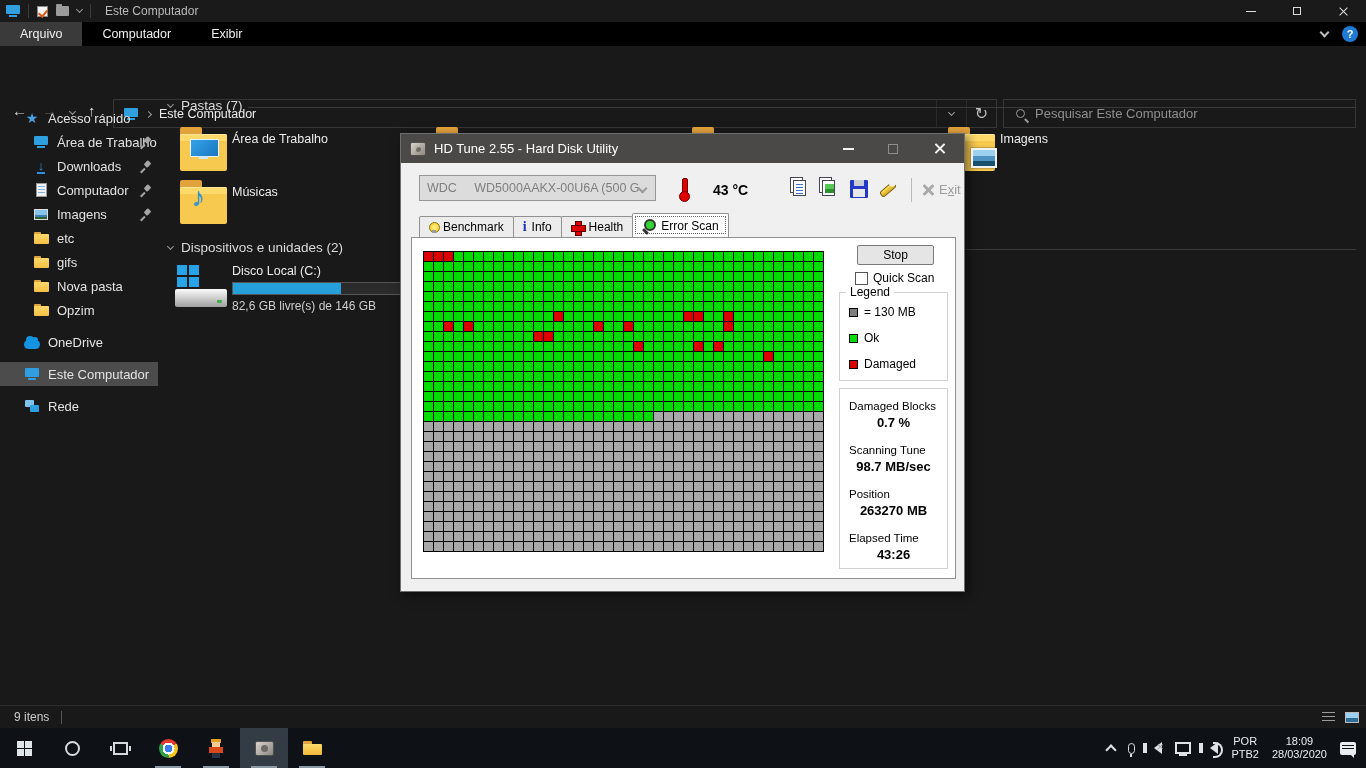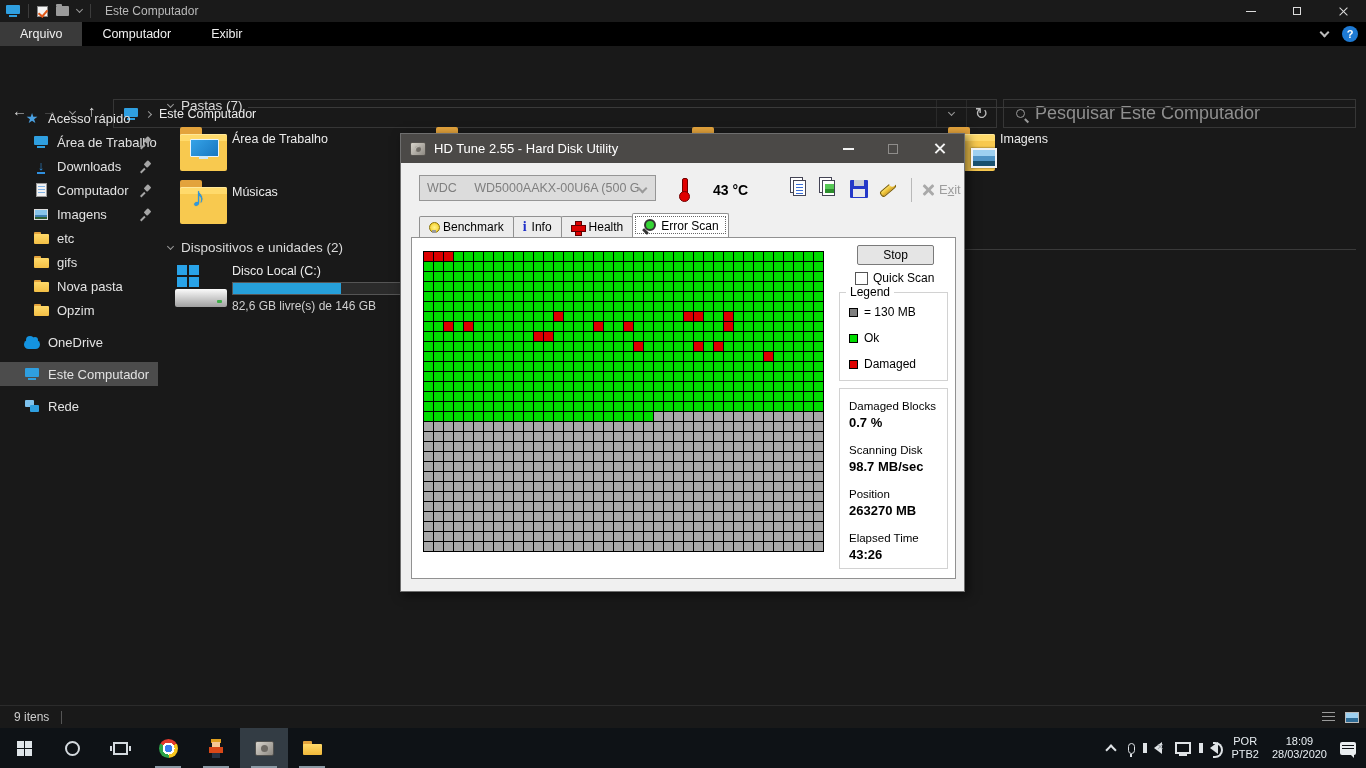--- a/index.html
+++ b/index.html
@@ -40,21 +40,21 @@
   #ex-navrow{position:absolute;left:0;top:46px;width:1366px;height:42px;background:#191919}
   .navarrow{position:absolute;top:56px;font-size:15px;color:#d8d8d8}
   .addrbar{position:absolute;left:113px;top:53px;width:884px;height:29px;border:1px solid #363636;background:#191919;display:flex;align-items:center}
   .addr-inner{display:flex;align-items:center;gap:8px;padding-left:10px;flex:1}
   .addr-text{font-size:12.5px;color:#ececec}
   .addr-btns{display:flex;align-items:center;height:100%}
   .addr-btn{width:30px;height:100%;display:flex;align-items:center;justify-content:center;border-left:1px solid #2a2a2a;color:#bbb}
   .searchbar{position:absolute;left:1003px;top:53px;width:353px;height:29px;border:1px solid #363636;background:#191919;display:flex;align-items:center;gap:10px;padding-left:12px}
   .mag{width:9px;height:9px;border:1.5px solid #9a9a9a;border-radius:50%;position:relative}
   .mag::after{content:"";position:absolute;left:8px;top:8px;width:5px;height:1.5px;background:#9a9a9a;transform:rotate(45deg);transform-origin:left center}
-  .searchbar input{background:transparent;border:none;outline:none;color:#22c55e;font-size:18px;width:270px;font-family:inherit}
+  .searchbar input{background:transparent;border:none;outline:none;color:#22c55e;font-size:13px;width:270px;font-family:inherit}
   .searchbar input::placeholder{color:#8f8f8f}
   
   #sidebar{position:absolute;left:0;top:88px;width:158px;height:617px;padding-top:18px}
   .sb-item{height:24px;display:flex;align-items:center;gap:8px;font-size:13px;color:#e2e2e2;position:relative}
   .sb-item.lvl1{padding-left:24px}.sb-item.lvl2{padding-left:33px}
   .sb-item.selected{background:#4c4c4c}
   .sb-item.gap{margin-top:8px}
   .sb-ico{width:16px;display:flex;justify-content:center;flex:none}
   .pin{position:absolute;right:7px;top:7px;width:11px;height:11px}
   .pin::before{content:"";position:absolute;right:1px;top:0;width:5px;height:6px;background:#a6a6a6;border-radius:1px;transform:rotate(45deg)}
@@ -164,21 +164,21 @@
   .qscan{position:absolute;left:443px;top:33px;display:flex;align-items:center;gap:5px;font-size:12px}
   .qscan .box{width:13px;height:13px;background:#fff;border:1px solid #555}
   .groupbox{position:absolute;border:1px solid #d2d2d2;background:#fff}
   .gb-title{position:absolute;top:-8px;left:6px;background:#fff;padding:0 4px;font-size:12px}
   #legend-box{left:427px;top:54px;width:109px;height:89px}
   .leg-row{position:absolute;left:9px;display:flex;align-items:center;gap:6px;font-size:12px}
   .swatch{width:9px;height:9px;border:1px solid #000}
   #stats-box{left:427px;top:150px;width:109px;height:181px}
   .stat{position:absolute;left:9px;right:9px}
   .stat .lab{font-size:11.5px}
-  .stat .val{font-size:13px;font-weight:bold;text-align:left;margin-top:3px}
+  .stat .val{font-size:13px;font-weight:bold;text-align:center;margin-top:3px}
   
   #taskbar{position:absolute;left:0;top:728px;width:1366px;height:40px;background:#0e1216;display:flex;color:#e8eef2}
   .tb-btn{width:48px;height:40px;display:flex;align-items:center;justify-content:center;position:relative}
   .tb-btn.active-app{background:#333c44}
   .tb-btn .runline{position:absolute;bottom:0;left:11px;right:11px;height:2px;background:#8b9aa5}
   .i-start{width:15px;height:15px;display:grid;grid-template-columns:7px 7px;grid-template-rows:7px 7px;gap:1px}
   .i-start div{background:#dfe5e9}
   .i-cortana{width:15px;height:15px;border:2px solid #d4dadf;border-radius:50%}
   .i-taskview{width:15px;height:13px;border:2px solid #d4dadf;position:relative}
   .i-taskview::before{content:"";position:absolute;left:-5px;top:2px;width:2px;height:5px;background:#d4dadf}
@@ -1706,21 +1706,21 @@
           <span class="swatch" style="background:#dc0000"></span>
           <span>Damaged</span>
         </div>
       </div>
     <div class="groupbox" id="stats-box">
         <div class="stat" style="top: 11px;">
           <div class="lab">Damaged Blocks</div>
           <div class="val">0.7 %</div>
         </div>
         <div class="stat" style="top: 55px;">
-          <div class="lab">Scanning Disk</div>
+          <div class="lab">Scanning Tune</div>
           <div class="val">98.7 MB/sec</div>
         </div>
         <div class="stat" style="top: 99px;">
           <div class="lab">Position</div>
           <div class="val">263270 MB</div>
         </div>
         <div class="stat" style="top: 143px;">
           <div class="lab">Elapsed Time</div>
           <div class="val">43:26</div>
         </div>

